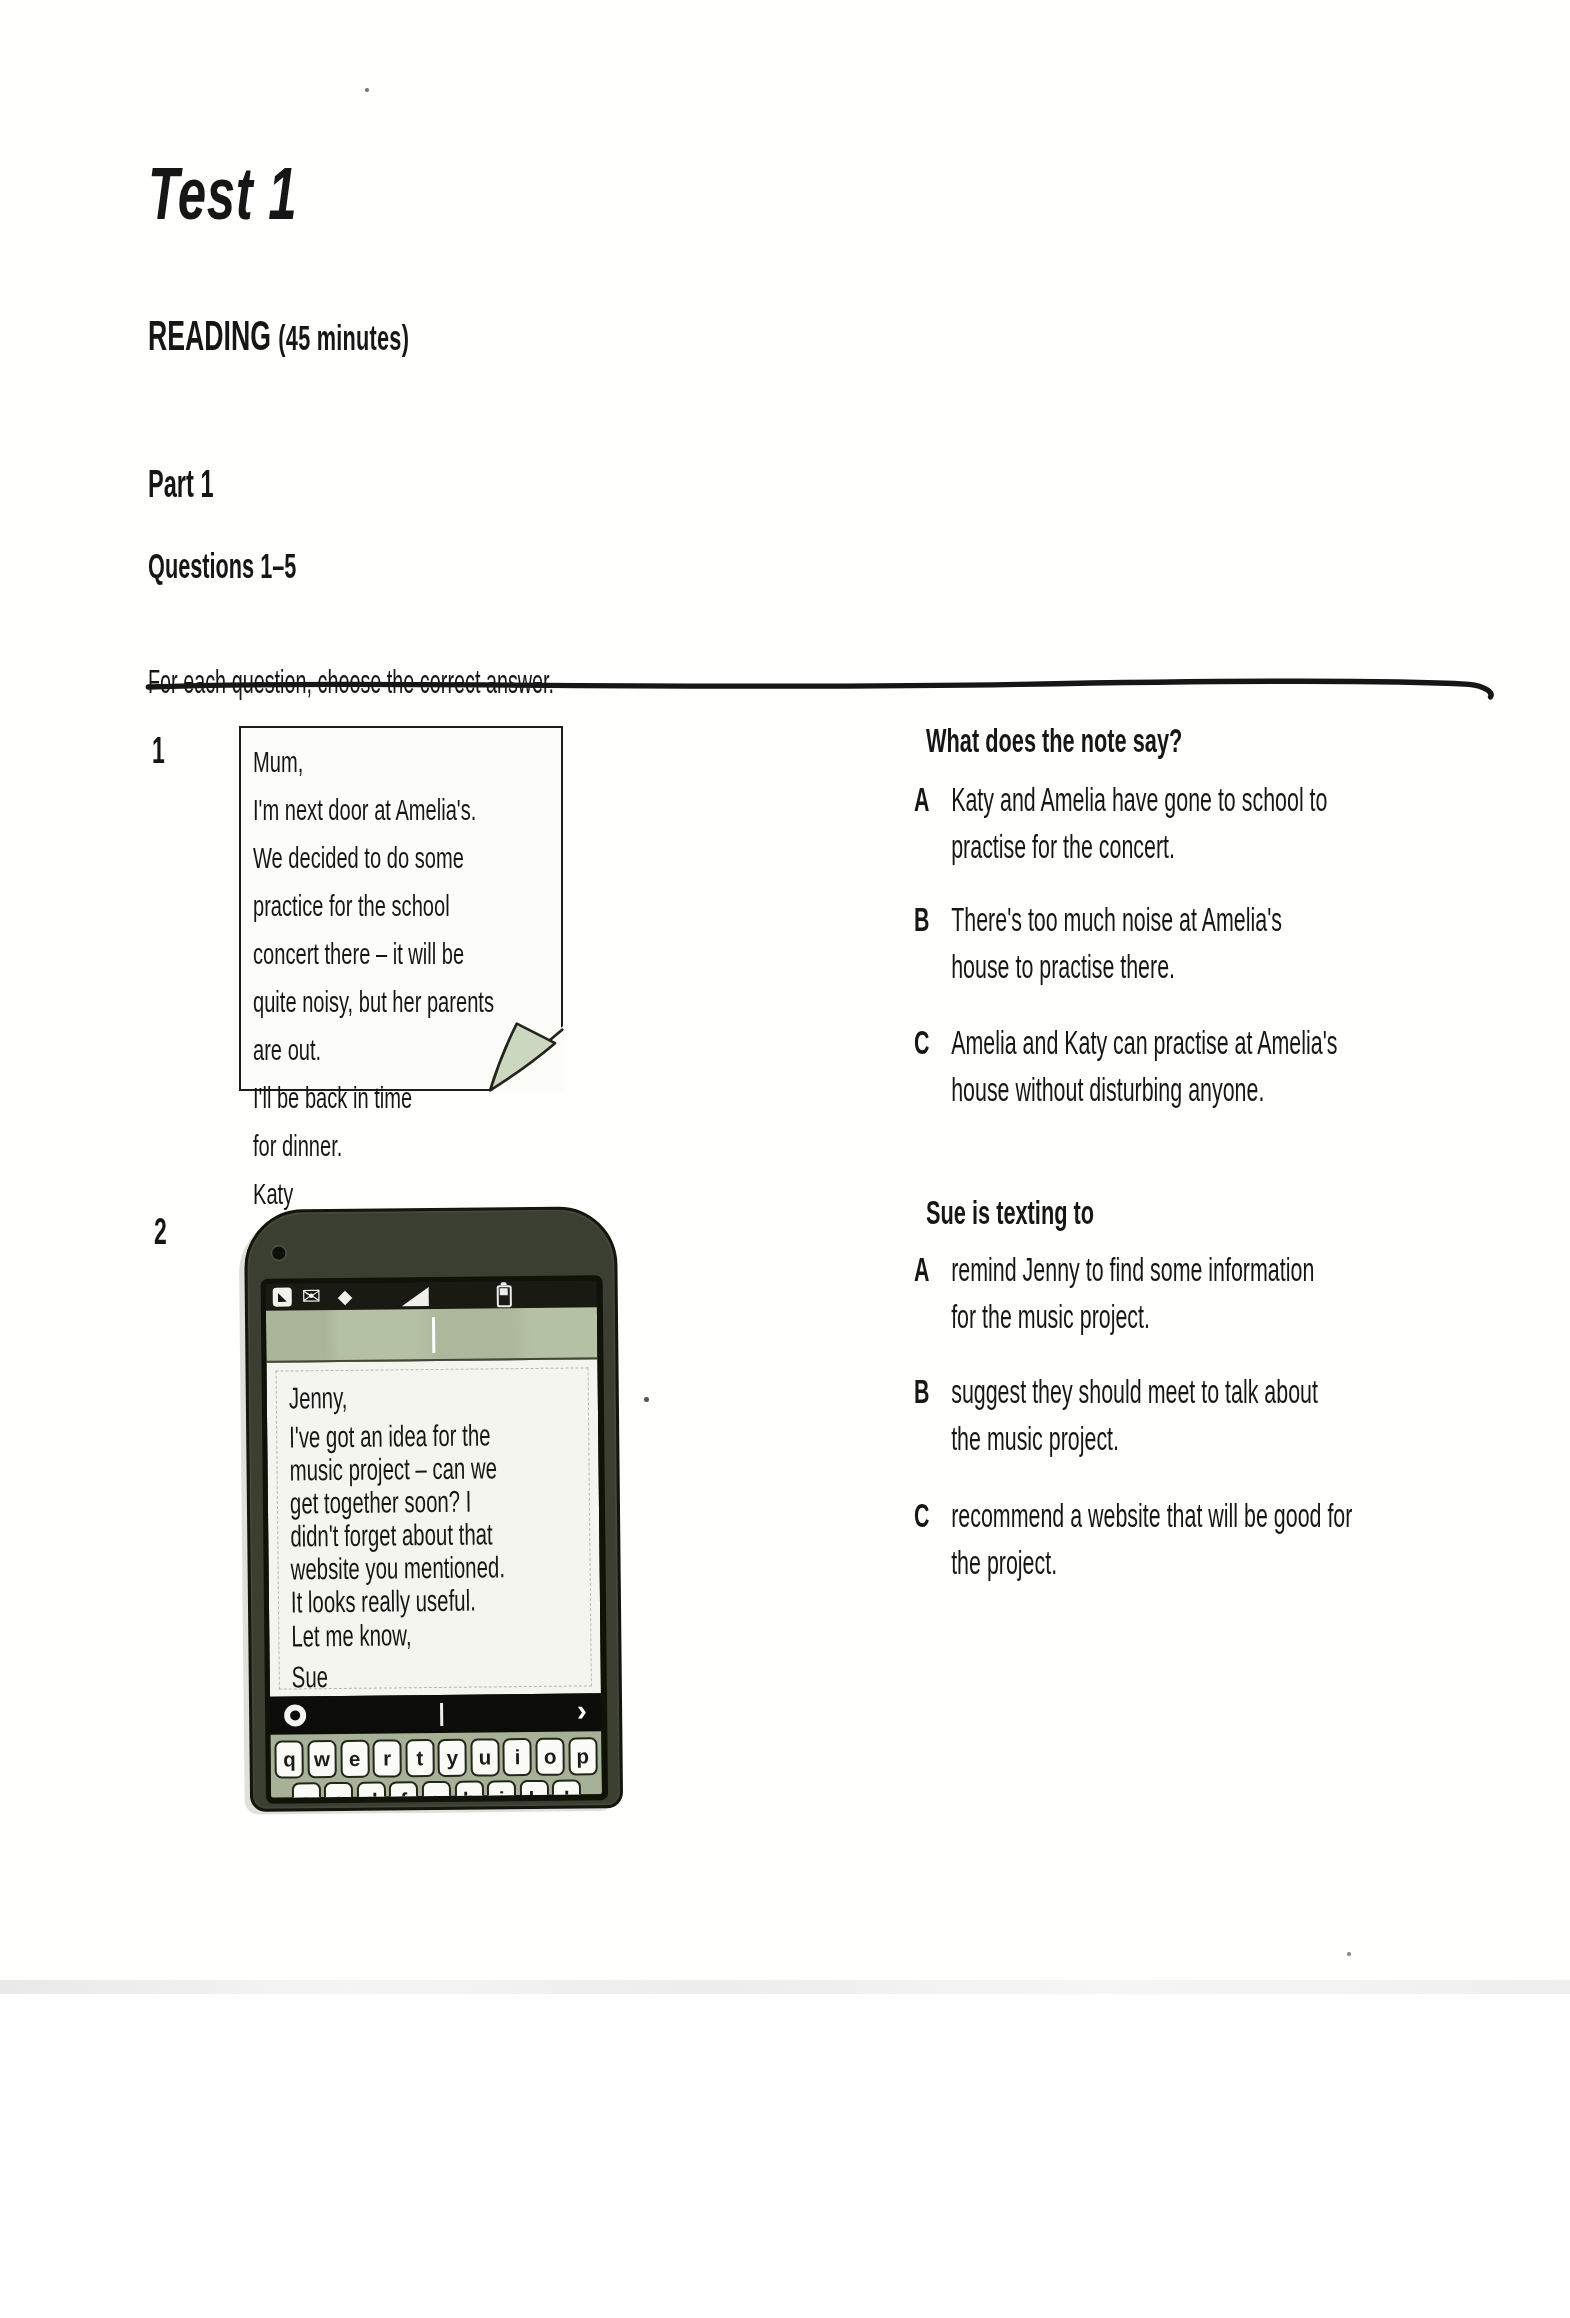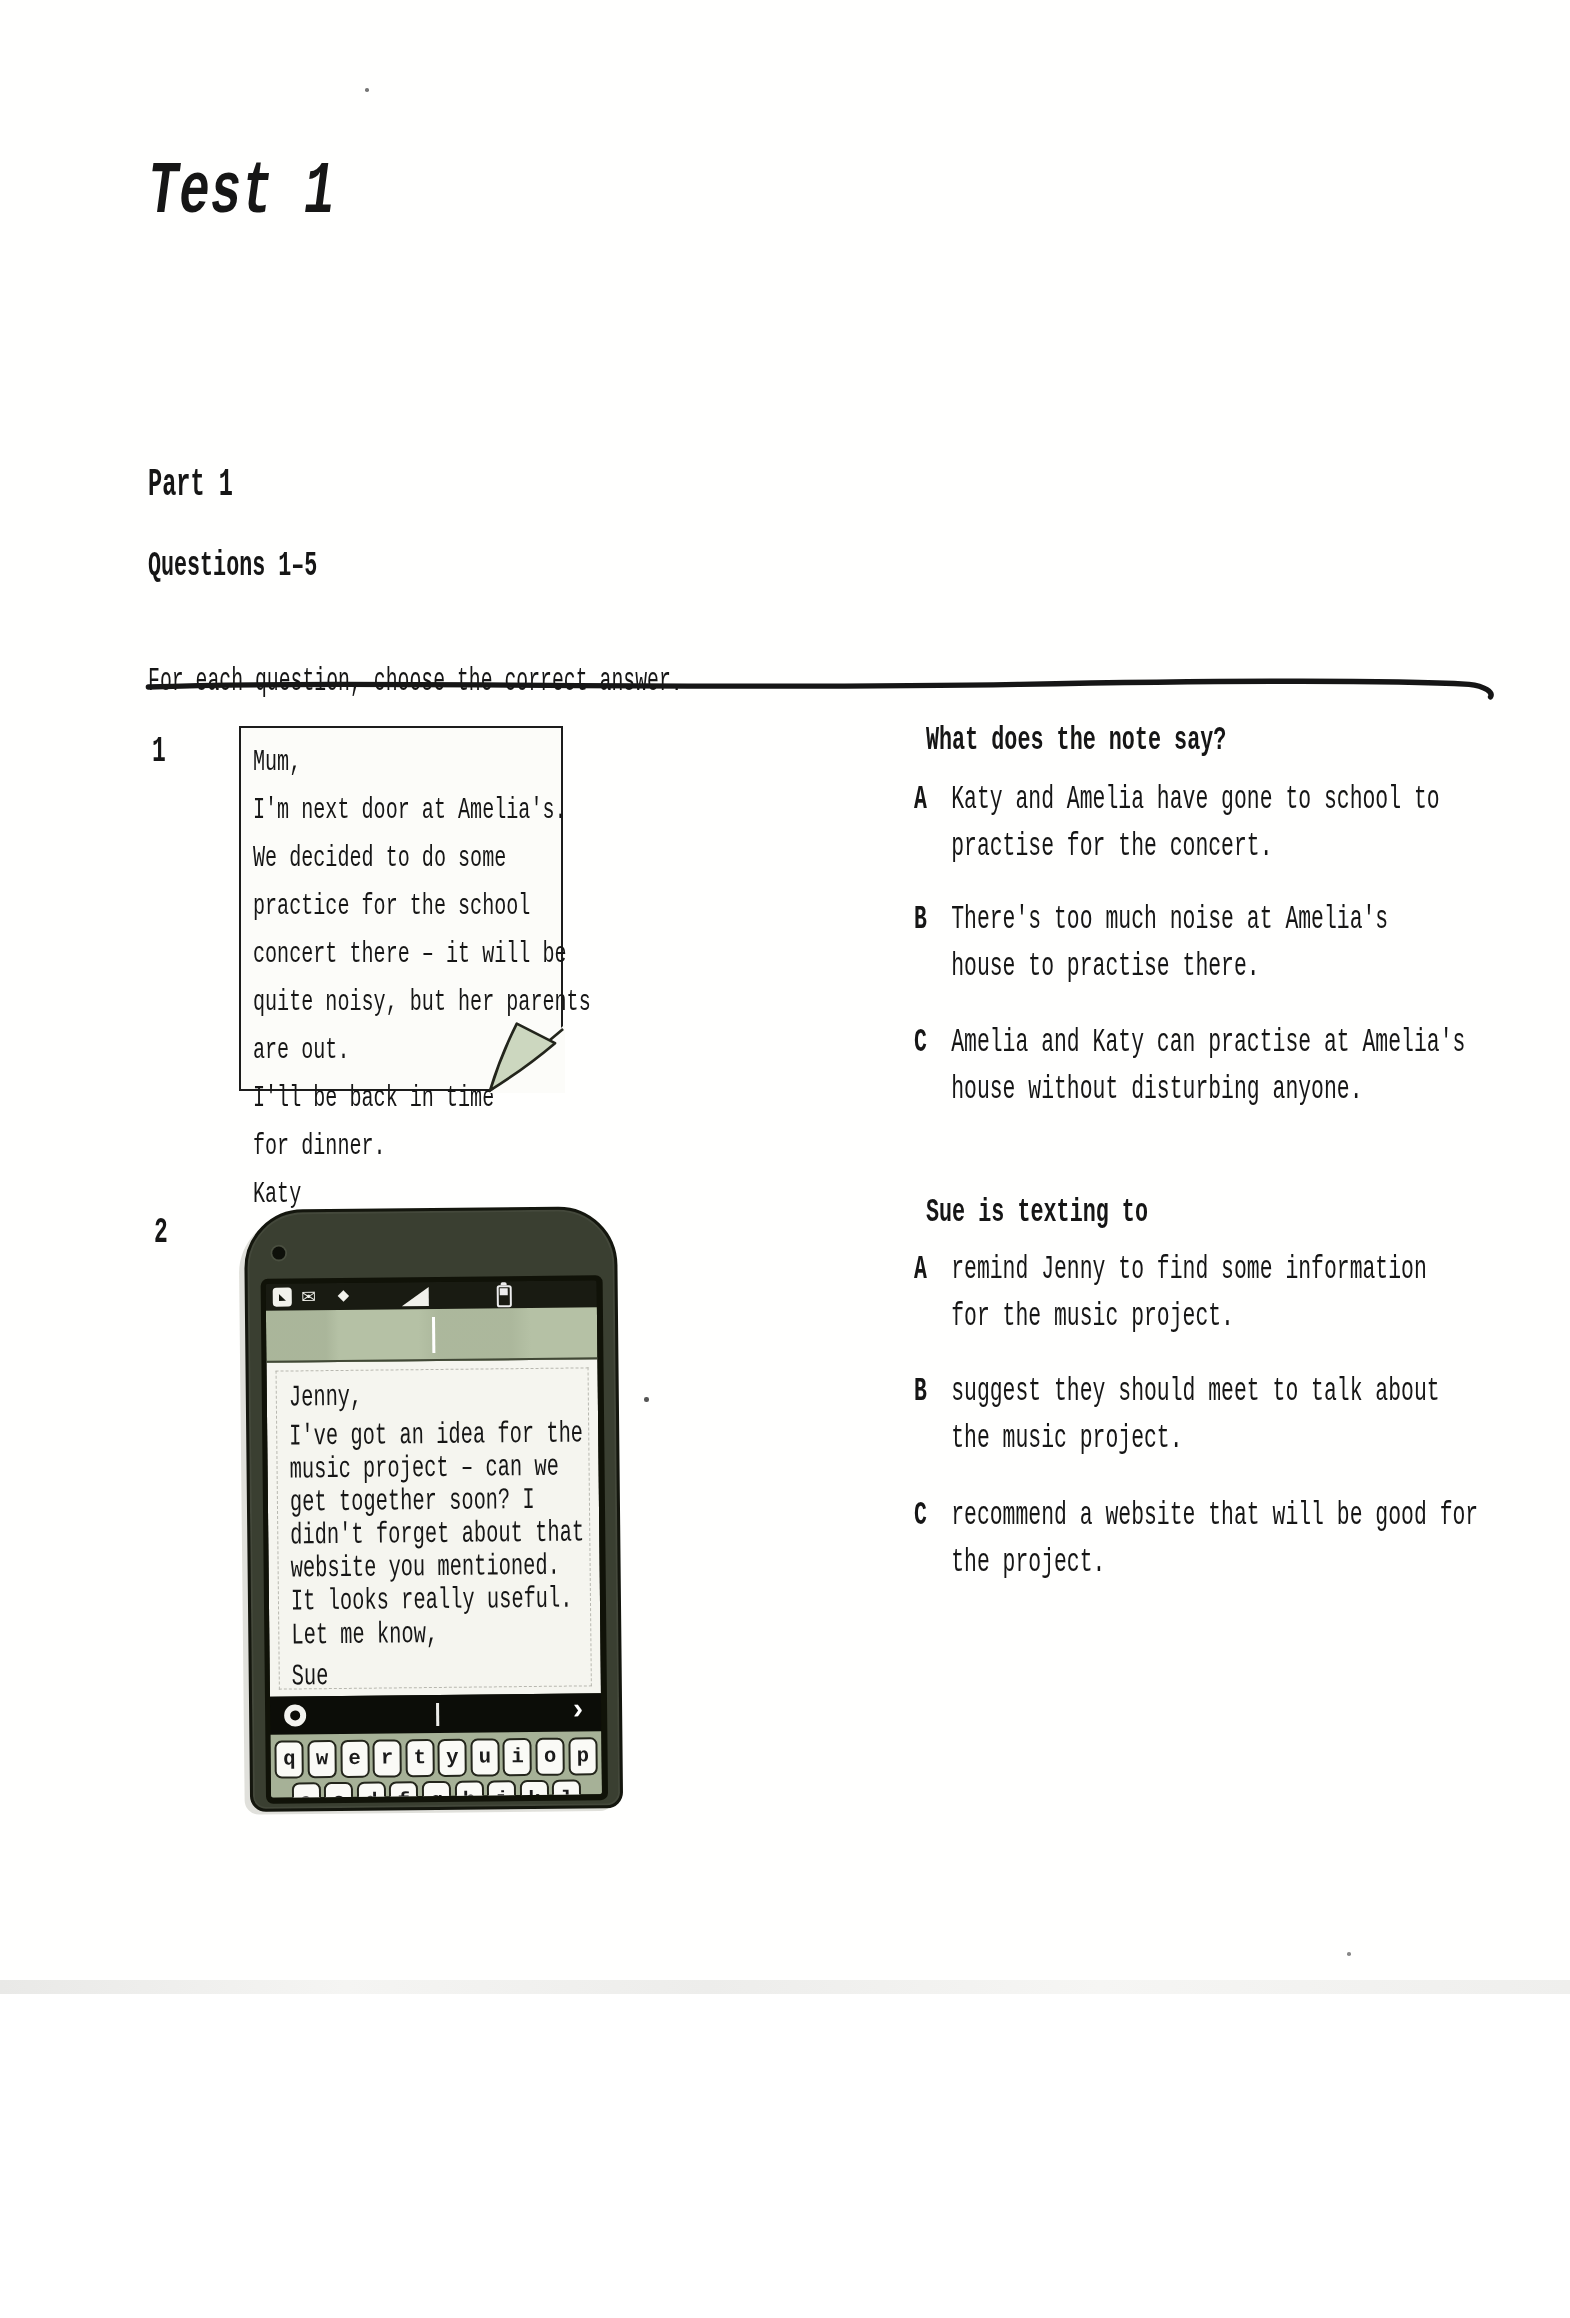--- a/index.html
+++ b/index.html
@@ -1,18 +1,18 @@
 <!DOCTYPE html>
 <html style="font-size:14.3px"><head>
 <meta charset="utf-8">
 <style>
   html,body{margin:0;padding:0;background:#ffffff;}
   .page{
     position:relative;width:1571px;height:1994px;background:#fffffe;
-    font-family:Liberation Mono, monospace;color:#161616;overflow:hidden;
+    font-family:Liberation Sans, sans-serif;color:#161616;overflow:hidden;
   }
   .abs{position:absolute;}
   
   .cond{transform:scaleX(0.65);transform-origin:left top;display:inline-block;white-space:pre;}
   .cond-h{transform:scaleX(0.62);transform-origin:left top;display:inline-block;white-space:pre;}
 
   .test-title{left:148px;top:150px;font-size:75px;font-weight:bold;font-style:italic;letter-spacing:0.9px;}
   .test-title .cond{transform:scaleX(0.68);}
   .reading-heading{left:148px;top:311px;font-size:43px;font-weight:bold;}
   .reading-time{font-size:35px;font-weight:600;letter-spacing:0.4px;}
@@ -91,20 +91,23 @@
     background:linear-gradient(90deg,#e9e9e7 0%,#f5f5f3 22%,#ededeb 45%,#f6f6f4 70%,#efefed 100%);}
   .speck{position:absolute;border-radius:50%;background:#777;}
 </style>
 </head>
 <body>
 
 <div class="page">
 
   <div class="abs test-title"><span class="cond">Test 1</span></div>
 
+  <div class="abs reading-heading">
+    <span class="cond-h"><span>READING</span> <span class="reading-time">(45 minutes)</span></span>
+  </div>
 
   <div class="abs part-heading"><span class="cond-h">Part 1</span></div>
 
   <div class="abs questions-range"><span class="cond-h">Questions 1–5</span></div>
 
   <div class="abs instructions"><span class="cond">For each question, choose the correct answer.</span></div>
 
   <svg class="abs divider" viewBox="0 0 1530 40">
     <path d="M6,20 C 250,12 620,24 980,17 C 1200,13 1390,12 1482,17 C 1500,19 1509,26 1506,31" fill="none" stroke="#161616" stroke-width="6" stroke-linecap="round"></path>
   </svg>

